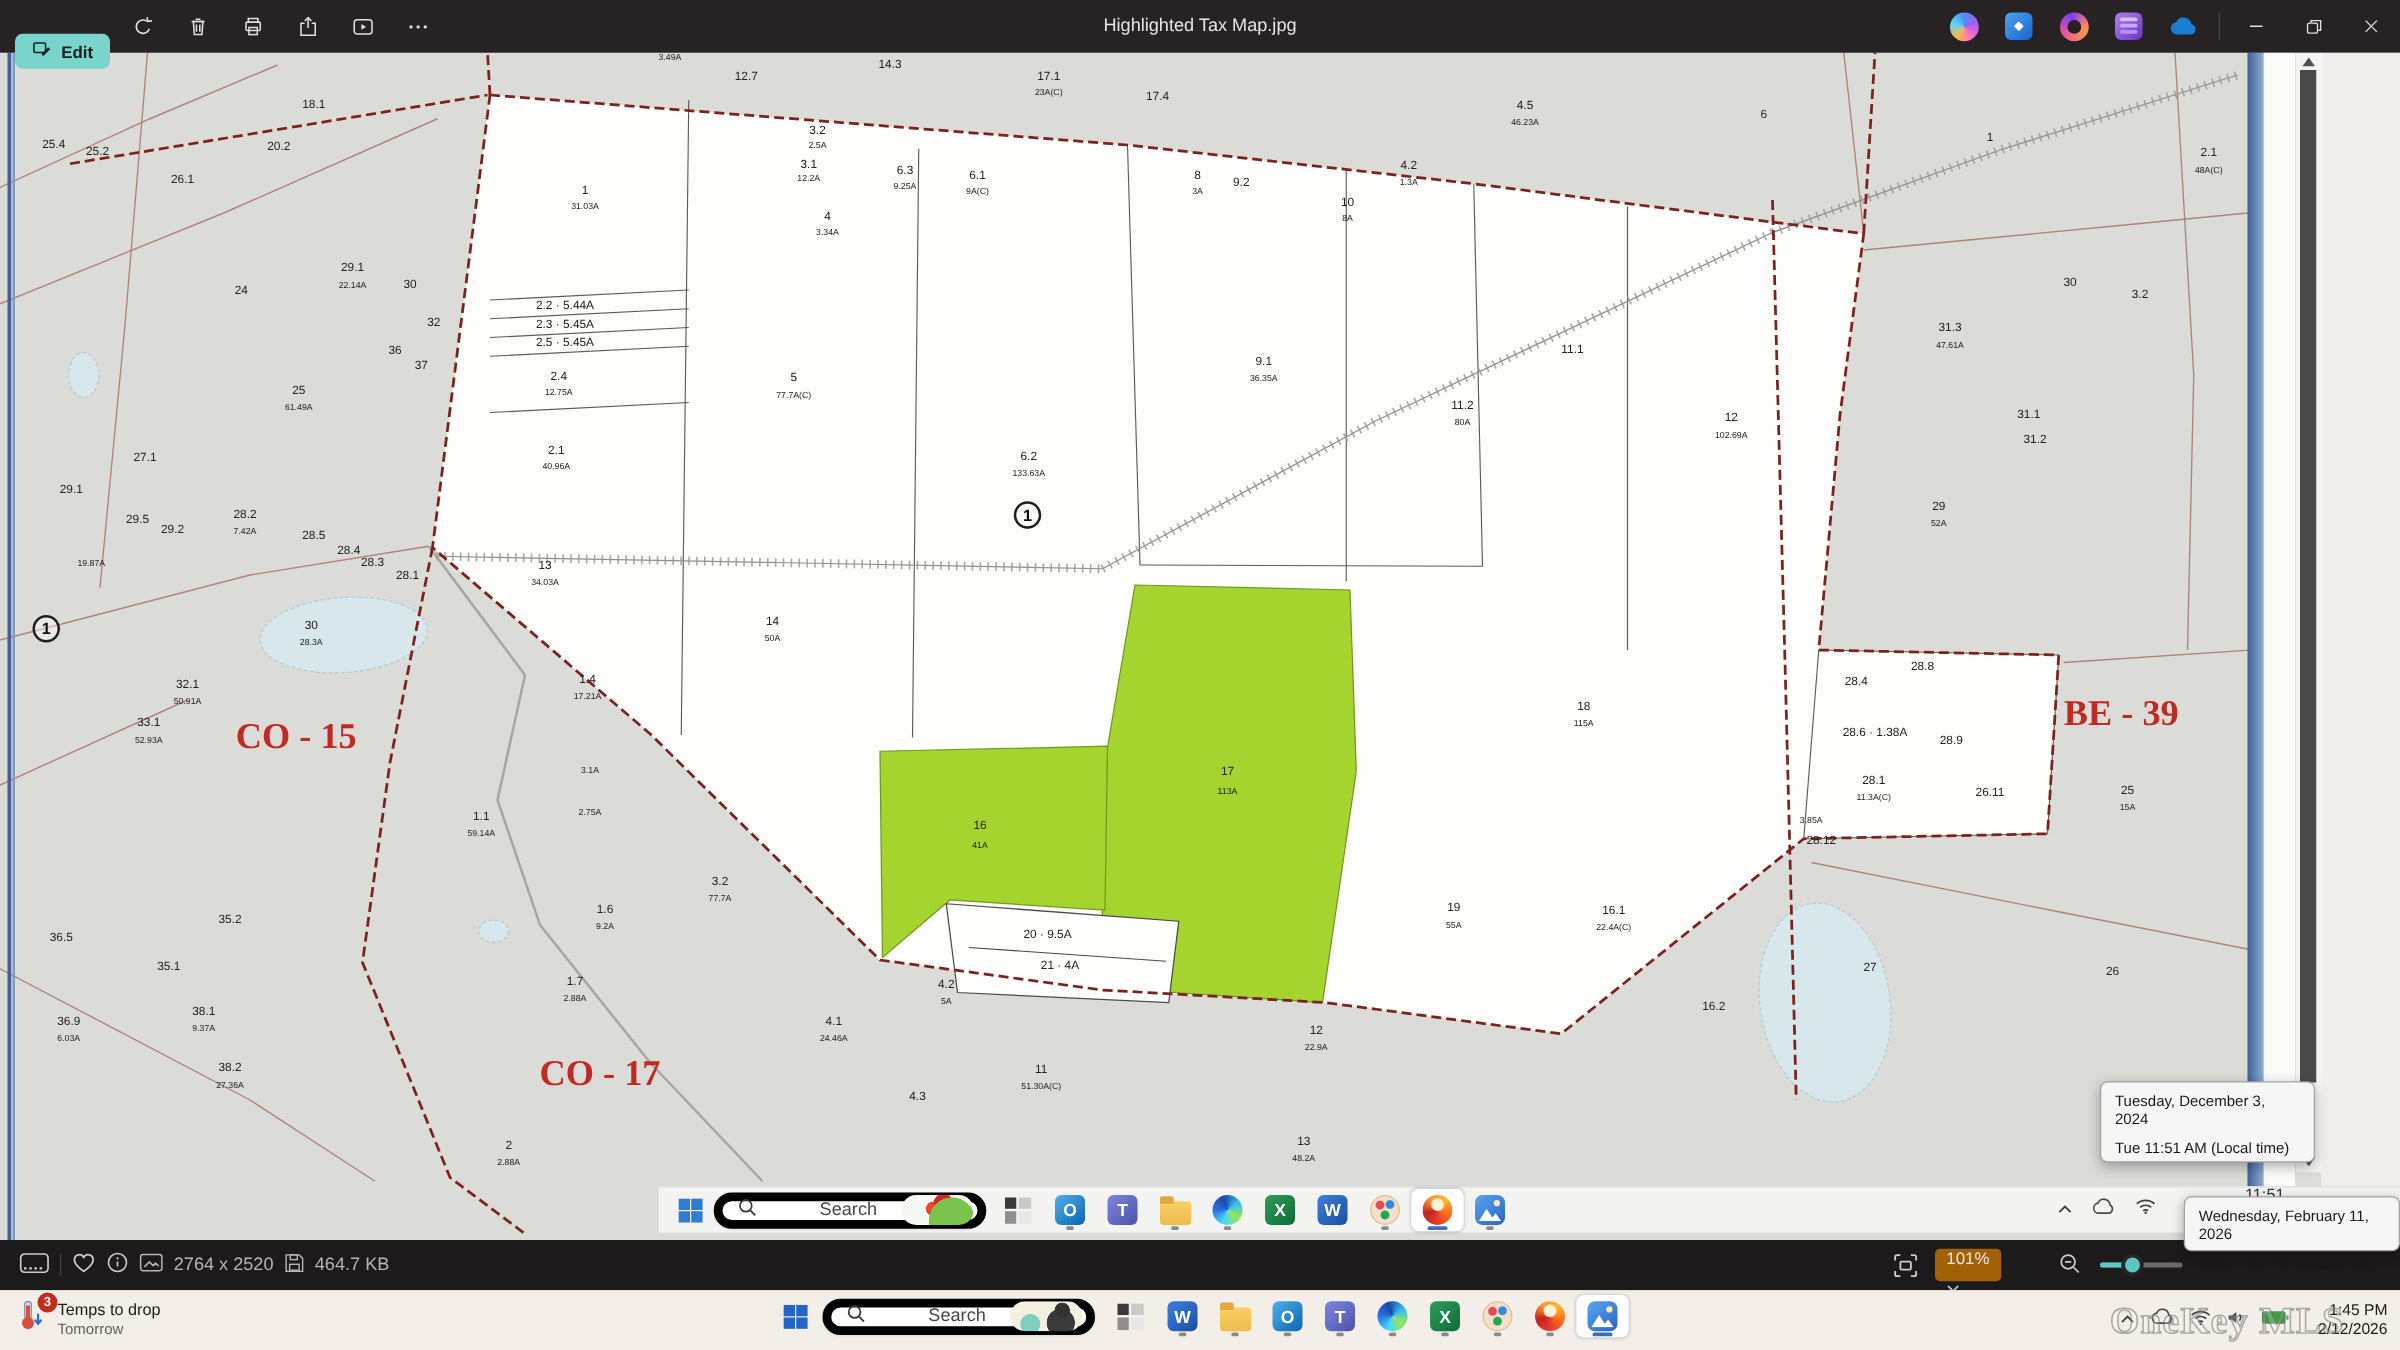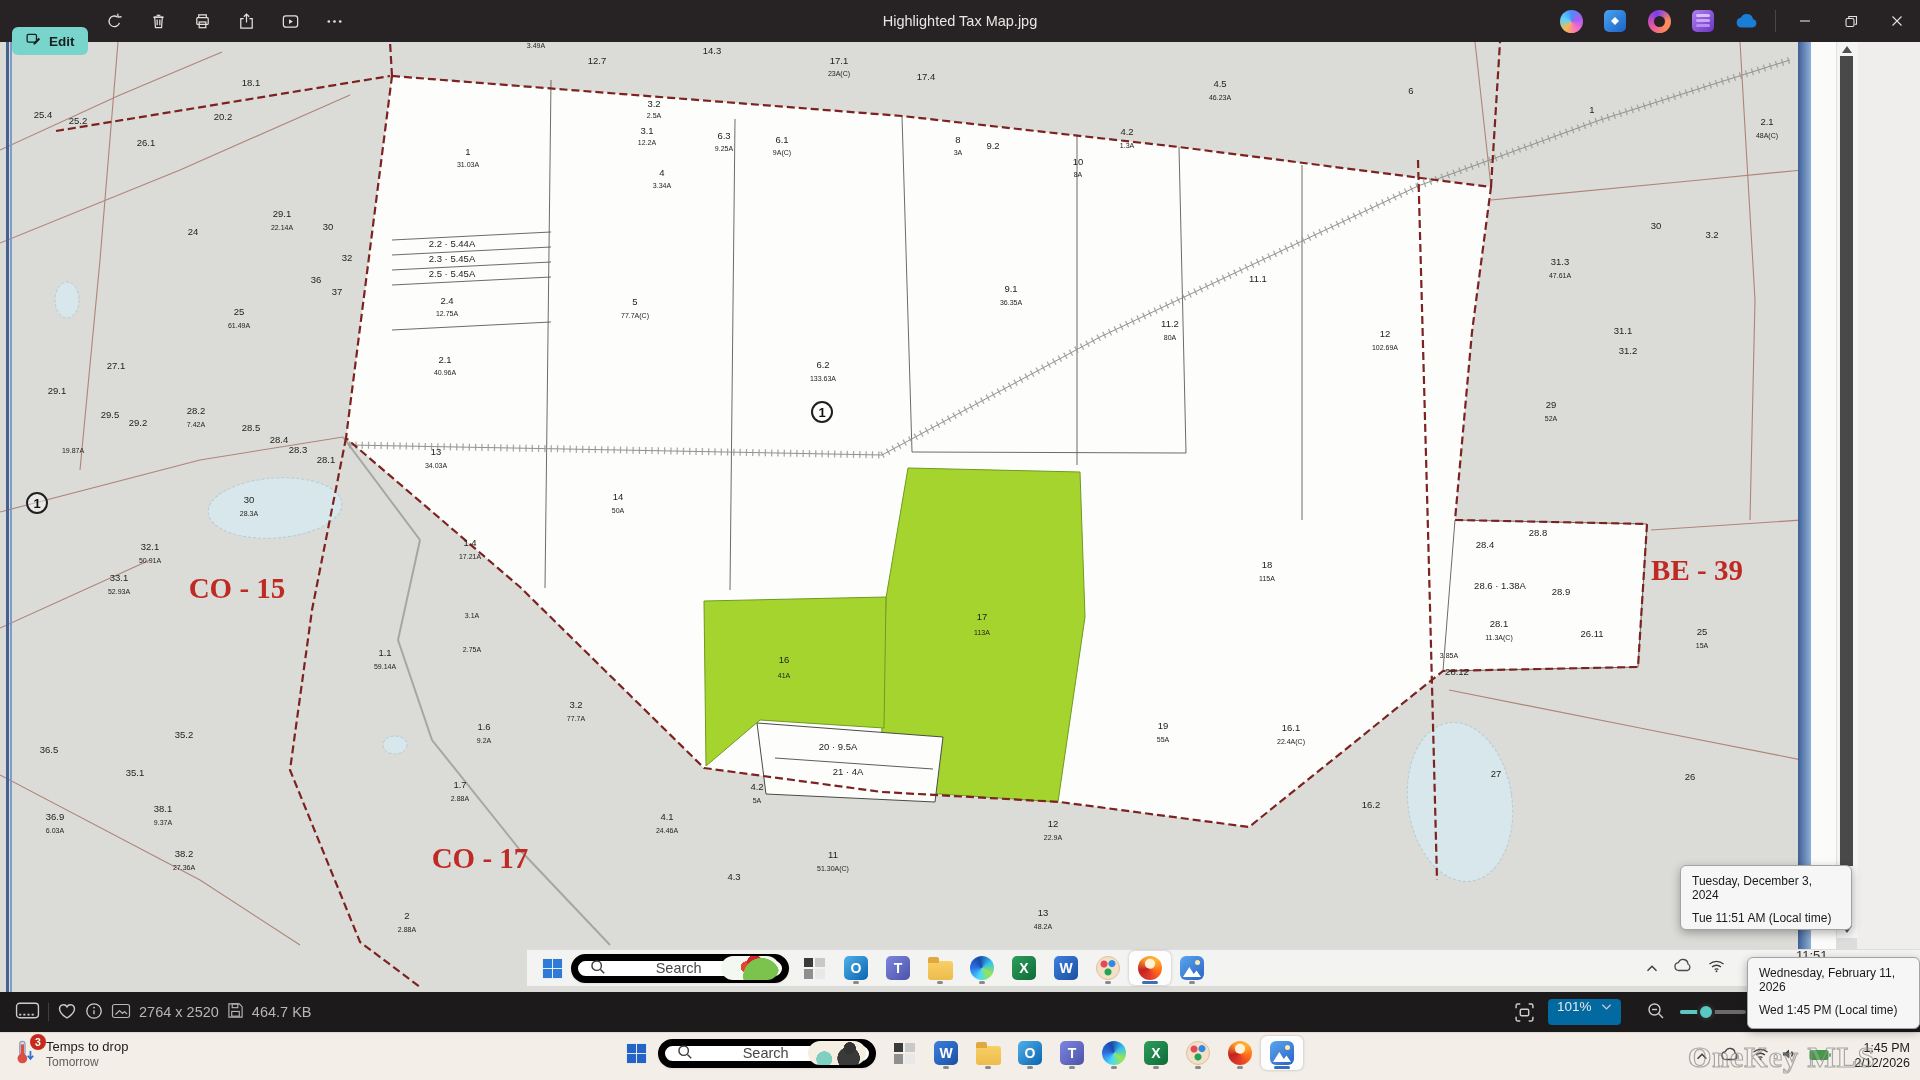--- a/index.html
+++ b/index.html
@@ -76,28 +76,28 @@
 .photosic:before{content:"";position:absolute;left:3px;bottom:3px;width:18px;height:10px;background:#fff;
  clip-path:polygon(0 100%,35% 0,60% 70%,75% 35%,100% 100%);}
 .photosic:after{content:"";position:absolute;right:4px;top:4px;width:5px;height:5px;border-radius:50%;background:#ffe9a8;}
 #inner-tray{position:absolute;left:1646px;top:907px;height:37px;display:flex;align-items:center;gap:15px;z-index:6;}
 #inner-clock{position:absolute;left:1796px;top:906px;font-size:13px;color:#333;z-index:6;}
 
 .tip{position:absolute;background:#f7f6f6;border:1px solid #a3a3a3;border-radius:6px;box-shadow:0 3px 10px rgba(0,0,0,.3);
  padding:8px 11px;font-size:12px;color:#191919;box-sizing:border-box;}
 .tip .l2{margin-top:9px;}
 #inner-tip{left:1680px;top:865px;width:172px;height:65px;z-index:40;}
-#sys-tip{left:1747px;top:957px;width:173px;height:72px;z-index:60;}
+#sys-tip{left:1747px;top:957px;width:173px;height:44px;z-index:60;}
 
 #statusbar{position:absolute;left:0;top:992px;width:1920px;height:40px;background:#1d1a1b;display:flex;align-items:center;z-index:45;}
 .st-left{display:flex;align-items:center;gap:8px;padding-left:15px;color:#b8b5b3;font-size:14.5px;}
 .st-item{display:flex;align-items:center;gap:8px;}
 .st-sep{width:1px;height:18px;background:#444041;}
-.zoombox{position:absolute;left:1548px;top:7px;background:#0369a1;border-radius:4px;height:26px;padding:0 9px;display:flex;
- align-items:flex-start;gap:9px;color:#e8e6e4;font-size:13.5px;}
+.zoombox{position:absolute;left:1548px;top:7px;background:#a16207;border-radius:4px;height:26px;padding:0 9px;display:flex;
+ align-items:flex-start;gap:9px;color:#e8e6e4;font-size:13.5px;flex-direction:column;}
 .slider{position:absolute;left:1680px;top:18px;width:66px;height:4px;background:#6e6a69;border-radius:2px;}
 .slider .fill{position:absolute;left:0;width:24px;height:4px;background:#59c8c3;border-radius:2px;}
 .slider .knob{position:absolute;left:17px;top:-7px;width:12px;height:12px;border-radius:50%;background:#59c8c3;border:3px solid #262424;}
 
 #taskbar{position:absolute;left:0;top:1032px;width:1920px;height:48px;background:#f3eee8;border-top:1px solid #e2dcd4;z-index:50;}
 #weather{position:absolute;left:10px;top:1038px;display:flex;align-items:center;gap:8px;z-index:51;}
 .wbadge{position:absolute;left:20px;top:-4px;width:16px;height:16px;border-radius:50%;background:#c42b1c;color:#fff;
  font-size:10.5px;display:flex;align-items:center;justify-content:center;font-weight:bold;}
 .wtext .l1{font-size:13px;color:#1b1b1b;}
 .wtext .l2{font-size:12px;color:#5f5f5f;margin-top:1px;}

